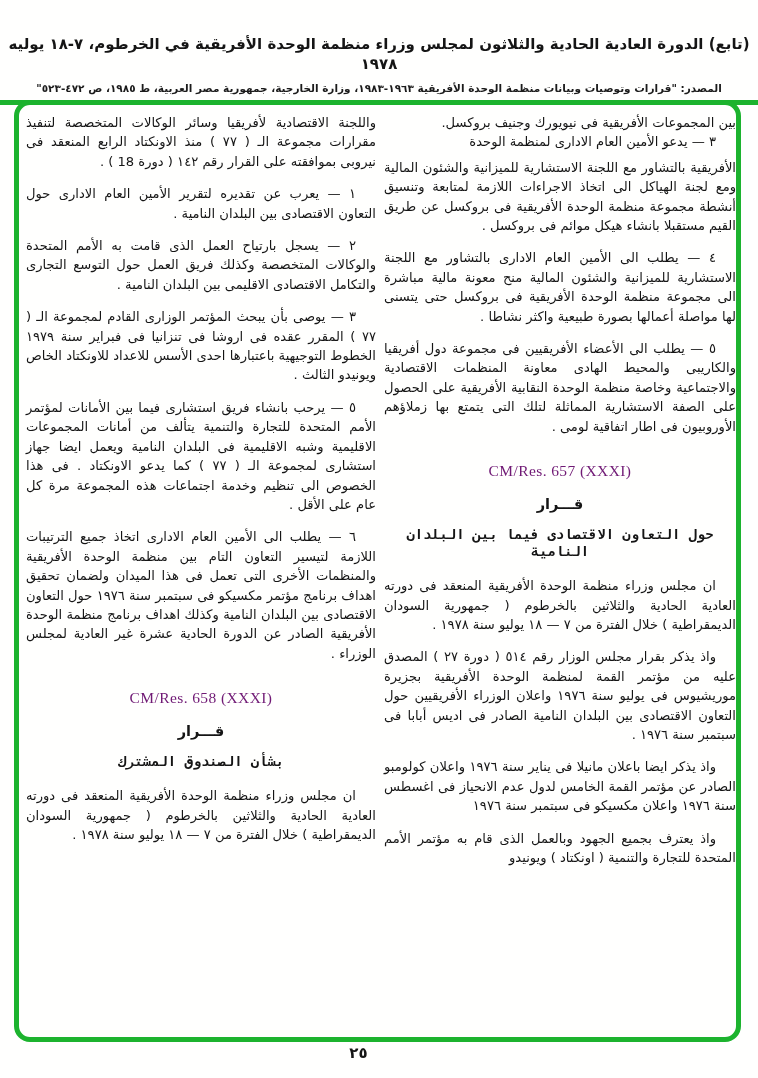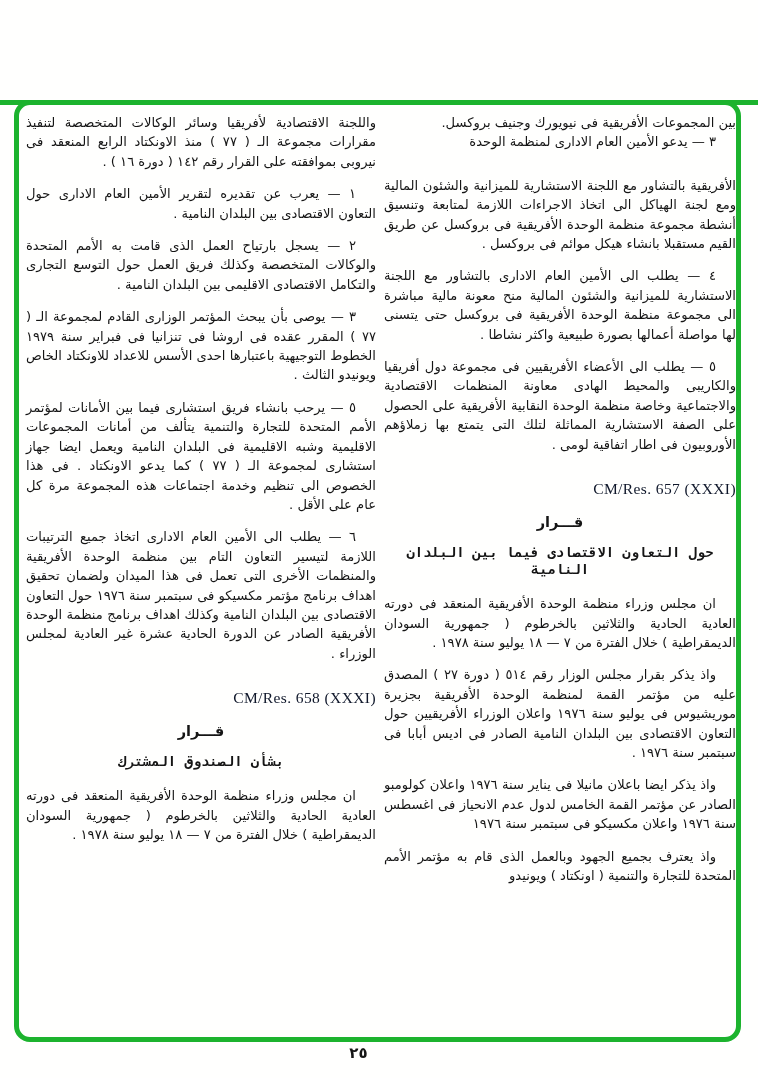--- a/index.html
+++ b/index.html
@@ -34,45 +34,49 @@
   .col-left{width:350px;}
 
   .p{
     margin:0 0 13px 0;
     font-size:13.1px;line-height:19.4px;
     text-align:justify;
     direction:rtl;
   }
   .p.ind{text-indent:20px;}
   .p.tight{margin-bottom:0;}
-  .p.gap-after{margin-bottom:24px;}
+  .p.gap-after{margin-bottom:6px;}
 
   .code{
-    direction:ltr;text-align:right;
+    direction:ltr;text-align:center;
     font-family:"Liberation Serif",serif;
     font-size:15.5px;letter-spacing:.4px;
-    margin:26px 0 6px 0;color:#0f172a;
+    margin:26px 0 6px 0;color:#701a75;
   }
   .hc{
     text-align:center;font-weight:bold;
     font-size:14.5px;margin:16px 0 14px 0;direction:rtl;
   }
   .hc.sub{font-size:13.8px;margin:4px 0 16px 0;font-family:Liberation Mono, monospace;}
 
   
   .page-num{
     position:absolute;top:1044px;left:0;width:717px;
     text-align:center;font-size:15px;font-weight:bold;direction:rtl;
   }
 </style>
 </head>
 <body>
 
 <div class="page">
 
+  <div class="header">
+    <div class="header-line1">(تابع) الدورة العادية الحادية والثلاثون لمجلس وزراء منظمة الوحدة الأفريقية في الخرطوم، ٧-١٨ يوليه ١٩٧٨</div>
+    <div class="header-line2">المصدر: "قرارات وتوصيات وبيانات منظمة الوحدة الأفريقية ١٩٦٣-١٩٨٣، وزارة الخارجية، جمهورية مصر العربية، ط ١٩٨٥، ص ٤٧٢-٥٢٣"</div>
+  </div>
 
   <div class="green-rule" style="background: rgb(28, 179, 46);"></div>
   <div class="content-frame" style="border-color: rgb(28, 179, 46);"></div>
 
   <div class="cols">
 
     <div class="col">
       <p class="p tight">بين المجموعات الأفريقية فى نيويورك وجنيف بروكسل.</p>
       <p class="p ind gap-after">٣ — يدعو الأمين العام الادارى لمنظمة الوحدة</p>
       <p class="p">الأفريقية بالتشاور مع اللجنة الاستشارية للميزانية والشئون المالية ومع لجنة الهياكل الى اتخاذ الاجراءات اللازمة لمتابعة وتنسيق أنشطة مجموعة منظمة الوحدة الأفريقية فى بروكسل عن طريق القيم مستقبلا بانشاء هيكل موائم فى بروكسل .</p>
@@ -83,21 +87,21 @@
       <p class="hc">قـــرار</p>
       <p class="hc sub">حول التعاون الاقتصادى فيما بين البلدان النامية</p>
 
       <p class="p ind">ان مجلس وزراء منظمة الوحدة الأفريقية المنعقد فى دورته العادية الحادية والثلاثين بالخرطوم ( جمهورية السودان الديمقراطية ) خلال الفترة من ٧ — ١٨ يوليو سنة ١٩٧٨ .</p>
       <p class="p ind">واذ يذكر بقرار مجلس الوزار رقم ٥١٤ ( دورة ٢٧ ) المصدق عليه من مؤتمر القمة لمنظمة الوحدة الأفريقية بجزيرة موريشيوس فى يوليو سنة ١٩٧٦ واعلان الوزراء الأفريقيين حول التعاون الاقتصادى بين البلدان النامية الصادر فى اديس أبابا فى سبتمبر سنة ١٩٧٦ .</p>
       <p class="p ind">واذ يذكر ايضا باعلان مانيلا فى يناير سنة ١٩٧٦ واعلان كولومبو الصادر عن مؤتمر القمة الخامس لدول عدم الانحياز فى اغسطس سنة ١٩٧٦ واعلان مكسيكو فى سبتمبر سنة ١٩٧٦</p>
       <p class="p ind">واذ يعترف بجميع الجهود وبالعمل الذى قام به مؤتمر الأمم المتحدة للتجارة والتنمية ( اونكتاد ) ويونيدو</p>
     </div>
 
     <div class="col col-left">
-      <p class="p">واللجنة الاقتصادية لأفريقيا وسائر الوكالات المتخصصة لتنفيذ مقرارات مجموعة الـ ( ٧٧ ) منذ الاونكتاد الرابع المنعقد فى نيروبى بموافقته على القرار رقم ١٤٢ ( دورة ١٦ ) .</p>
+      <p class="p">واللجنة الاقتصادية لأفريقيا وسائر الوكالات المتخصصة لتنفيذ مقرارات مجموعة الـ ( ٧٧ ) منذ الاونكتاد الرابع المنعقد فى نيروبى بموافقته على القرار رقم ١٤٢ ( دورة 18 ) .</p>
       <p class="p ind">١ — يعرب عن تقديره لتقرير الأمين العام الادارى حول التعاون الاقتصادى بين البلدان النامية .</p>
       <p class="p ind">٢ — يسجل بارتياح العمل الذى قامت به الأمم المتحدة والوكالات المتخصصة وكذلك فريق العمل حول التوسع التجارى والتكامل الاقتصادى الاقليمى بين البلدان النامية .</p>
       <p class="p ind">٣ — يوصى بأن يبحث المؤتمر الوزارى القادم لمجموعة الـ ( ٧٧ ) المقرر عقده فى اروشا فى تنزانيا فى فبراير سنة ١٩٧٩ الخطوط التوجيهية باعتبارها احدى الأسس للاعداد للاونكتاد الخاص ويونيدو الثالث .</p>
       <p class="p ind">٥ — يرحب بانشاء فريق استشارى فيما بين الأمانات لمؤتمر الأمم المتحدة للتجارة والتنمية يتألف من أمانات المجموعات الاقليمية وشبه الاقليمية فى البلدان النامية ويعمل ايضا جهاز استشارى لمجموعة الـ ( ٧٧ ) كما يدعو الاونكتاد . فى هذا الخصوص الى تنظيم وخدمة اجتماعات هذه المجموعة مرة كل عام على الأقل .</p>
       <p class="p ind">٦ — يطلب الى الأمين العام الادارى اتخاذ جميع الترتيبات اللازمة لتيسير التعاون التام بين منظمة الوحدة الأفريقية والمنظمات الأخرى التى تعمل فى هذا الميدان ولضمان تحقيق اهداف برنامج مؤتمر مكسيكو فى سبتمبر سنة ١٩٧٦ حول التعاون الاقتصادى بين البلدان النامية وكذلك اهداف برنامج منظمة الوحدة الأفريقية الصادر عن الدورة الحادية عشرة غير العادية لمجلس الوزراء .</p>
 
       <p class="code">CM/Res. 658 (XXXI)</p>
       <p class="hc">قـــرار</p>
       <p class="hc sub">بشأن الصندوق المشترك</p>
 

